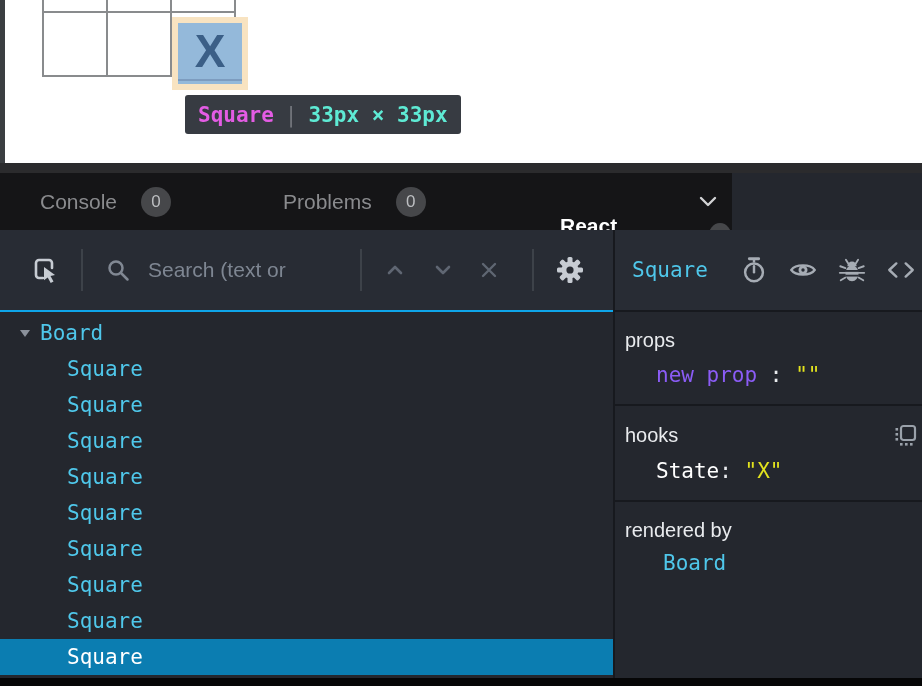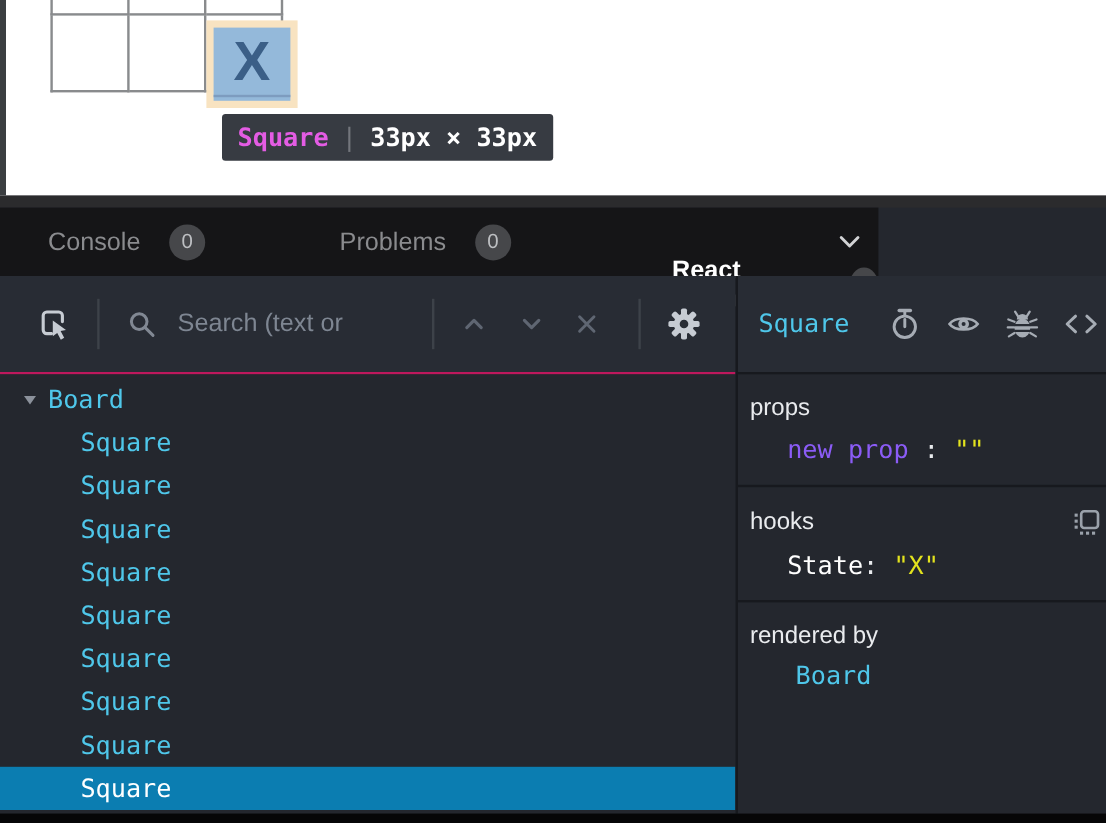--- a/index.html
+++ b/index.html
@@ -15,39 +15,39 @@
   .hl-outer { position:absolute; left:172px; top:17px; width:76px; height:73px; background:#f8e3c1; }
   .hl-inner { position:absolute; left:6px; top:6px; right:6px; bottom:6px; background:#94b9da;
               display:flex; align-items:center; justify-content:center; padding-bottom:6px; }
   .hl-x { font-size:46px; font-weight:bold; color:#3b5f87; }
   .hl-gridline { position:absolute; left:0; right:0; bottom:3px; height:2px; background:#7d9cbf; }
   .el-tooltip { position:absolute; left:185px; top:95px; height:39px; background:#373b42; border-radius:3px;
                 display:flex; align-items:center; padding:0 13px; gap:11px;
                 font-family:"DejaVu Sans Mono",monospace; font-weight:bold; font-size:21px; }
   .tt-name { color:#e45ce4; }
   .tt-sep  { color:#73767c; font-weight:normal; }
-  .tt-dims { color:#ffffff;text-align:center; }
+  .tt-dims { color:#5eead4;text-align:center; }
 
   
   .divider-band { position:absolute; top:163px; left:0; width:922px; height:10px; background:#2b2b2d; }
   .tabbar { position:absolute; top:173px; left:0; width:732px; height:57px; background:#151517; }
   .tab { position:absolute; top:0; height:57px; display:flex; align-items:center; gap:24px;
          font-size:21px; color:#8a8b8e; cursor:default; }
   .tab.active { color:#ffffff; font-weight:bold; }
   .tab-badge { width:30px; height:30px; border-radius:50%; background:#46474a; color:#bdbfc2;
                font-size:17px; font-weight:normal; display:flex; align-items:center; justify-content:center; }
   .tab-console { left:40px; } .tab-problems { left:283px;text-align:right; } .tab-rdt { left:560px;margin-top:36px; }
   .tab-overflow { position:absolute; right:12px; top:17px; }
 
   
   .dtbody { position:absolute; top:230px; left:0; width:922px; height:448px; display:flex; }
   .lpanel { width:613px; display:flex; flex-direction:column; background:#24272e; }
   .rpanel { width:309px; border-left:2px solid #17191e; background:#24272e; display:flex; flex-direction:column; }
 
-  .dt-toolbar { height:82px; flex:none; background:#282c34; border-bottom:2px solid #be185d;
+  .dt-toolbar { height:82px; flex:none; background:#282c34; border-bottom:2px solid #0ea5e9;
                 display:flex; align-items:center; }
   .vsep { width:2px; height:42px; background:#3d4249; flex:none; }
   .ibtn { display:flex; align-items:center; justify-content:center; flex:none; cursor:pointer; background:none; border:none; padding:0; }
   .search-input { margin-left:16px; width:198px; background:transparent; border:none; outline:none;
                   font-family:"Liberation Sans",sans-serif; font-size:21px; color:#c7ccd3; }
   .search-input::placeholder { color:#7e8692; opacity:1; }
 
   .tree { flex:1; background:#24272e; padding-top:3px; overflow:hidden; }
   .trow { height:36px; display:flex; align-items:center;
           font-family:"DejaVu Sans Mono",monospace; font-size:21px; color:#4fc7ea; cursor:pointer; }

